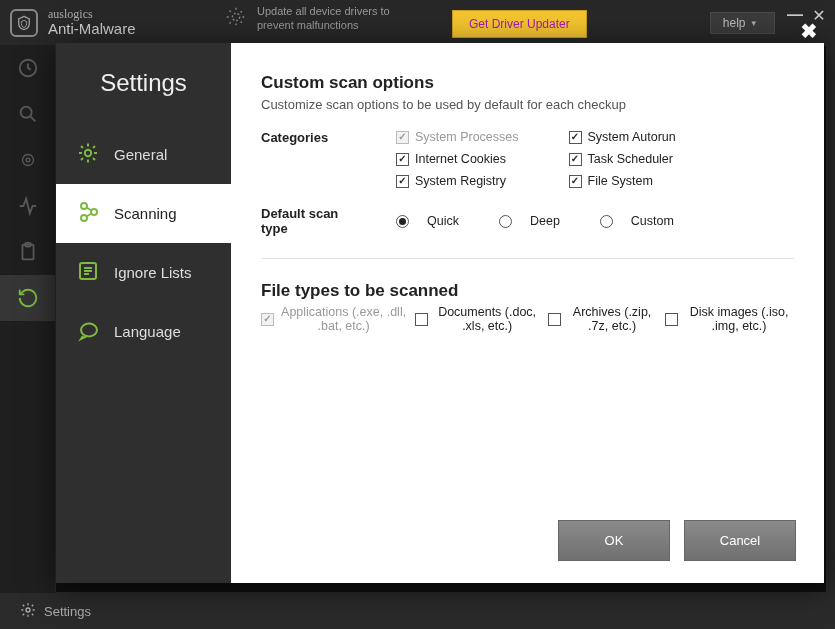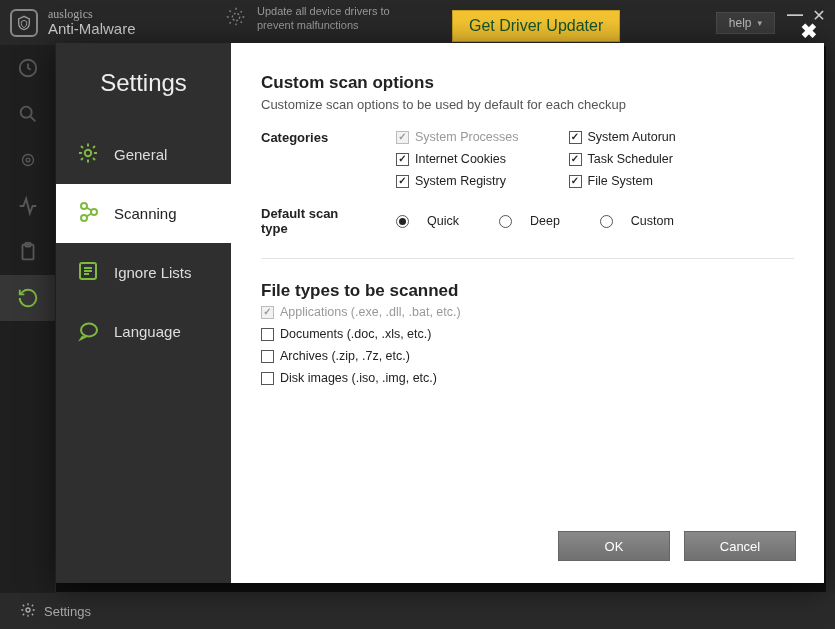--- a/index.html
+++ b/index.html
@@ -9,22 +9,22 @@
   .app-bg { position: absolute; inset: 0; background: #282828; }
   .app-header { height: 45px; background: #282828; display: flex; align-items: center; padding: 0 10px; color: #b8b8b8; font-size: 12px; position: relative; }
   .app-logo { width: 28px; height: 28px; border: 2px solid #888; border-radius: 6px; display: flex; align-items: center; justify-content: center; margin-right: 10px; }
   .app-logo svg { width: 16px; height: 18px; }
   .app-brand-line { line-height: 1.1; }
   .app-brand-line .b1 { font-size: 12px; color: #aaa; font-family: Liberation Serif, serif; }
   .app-brand-line .b2 { font-size: 15px; color: #ccc; }
   .update-block { position: absolute; left: 225px; top: 4px; display: flex; align-items: center; gap: 10px; }
   .sun-icon { color: #888; }
   .update-text { font-size: 11px; color: #999; line-height: 1.3; }
-  .updater-btn { position: absolute; left: 452px; top: 10px; background: #f4c430; color: #14532d; font-size: 16px; padding: 6px 16px; border: 1px solid #c9a020; cursor: pointer; }
-  .help-drop { position: absolute; right: 60px; top: 12px; background: #3b3b3b; color: #bbb; font-size: 12px; padding: 3px 12px 3px 12px; border: 1px solid #4a4a4a; cursor: pointer; display: flex; align-items: center; }
+  .updater-btn { position: absolute; left: 452px; top: 10px; background: #f4c430; color: #a21caf; font-size: 12px; padding: 6px 16px; border: 1px solid #c9a020; cursor: pointer; }
+  .help-drop { position: absolute; right: 60px; top: 12px; background: #3b3b3b; color: #bbb; font-size: 12px; padding: 3px 18px 3px 12px; border: 1px solid #4a4a4a; cursor: pointer; display: flex; align-items: center; }
   .help-drop::after { content: "▾"; font-size: 9px; margin-left: 6px; color: #aaa; }
   .win-controls { position: absolute; right: 6px; top: 6px; display: flex; gap: 4px; color: #ccc; }
   .win-controls span { cursor: pointer; width: 20px; text-align: center; font-size: 16px; }
   
   .left-rail { position: absolute; left: 0; top: 45px; bottom: 36px; width: 55px; background: #1f1f1f; display: flex; flex-direction: column; }
   .rail-item { height: 46px; display: flex; align-items: center; justify-content: center; color: #5a5a5a; }
   .rail-item.active { background: #363636; color: #7fb940; }
   .rail-item svg { width: 22px; height: 22px; }
   
   .main-area { position: absolute; left: 55px; top: 45px; right: 8px; bottom: 36px; background: #0f0f0f; border: 1px solid #2a2a2a; }
@@ -60,24 +60,24 @@
   .checkbox-item.disabled .cb { border-color: #bbb; background: #f2f2f2; }
   .checkbox-item.disabled .cb.checked::before { color: #999; }
   
   .scan-type-row { display: flex; align-items: center; gap: 30px; padding-bottom: 22px; border-bottom: 1px solid #e3e3e3; }
   .radio-group { display: flex; gap: 40px; }
   .radio-item { display: flex; align-items: center; gap: 18px; font-size: 12.5px; cursor: pointer; }
   .rb { width: 13px; height: 13px; border: 1px solid #555; border-radius: 50%; display: flex; align-items: center; justify-content: center; flex-shrink: 0; }
   .rb.checked::before { content: ""; width: 7px; height: 7px; border-radius: 50%; background: #222; }
   
   .filetypes { margin-top: 22px; }
-  .ft-list { display: flex; flex-direction: column; gap: 8px; margin-top: 4px; text-align: center; }
+  .ft-list { display: flex; flex-direction: row; gap: 8px; margin-top: 4px; text-align: center; }
   
   .dlg-buttons { position: absolute; right: 28px; bottom: 22px; display: flex; gap: 14px; }
-  .dlg-btn { width: 112px; height: 30px; background: linear-gradient(#8a8a8a,#707070); color: #fff; font-size: 13px; border: 1px solid #666; cursor: pointer; display: flex; align-items: center; justify-content: center; }
+  .dlg-btn { width: 112px; height: 41px; background: linear-gradient(#8a8a8a,#707070); color: #fff; font-size: 13px; border: 1px solid #666; cursor: pointer; display: flex; align-items: center; justify-content: center; }
 </style>
 </head>
 <body>
 
 <div class="app-bg">
   <div class="app-header">
     <div class="app-logo">
       <svg viewBox="0 0 24 24" fill="none" stroke="#999" stroke-width="2">
           <path d="M12 2 L4 6 L4 12 C4 17 7.5 21 12 22 C16.5 21 20 17 20 12 L20 6 Z"></path>
           <path d="M12 8 L8 10 L8 13 C8 16 10 18 12 19 C14 18 16 16 16 13 L16 10 Z" stroke-width="1.5"></path>

